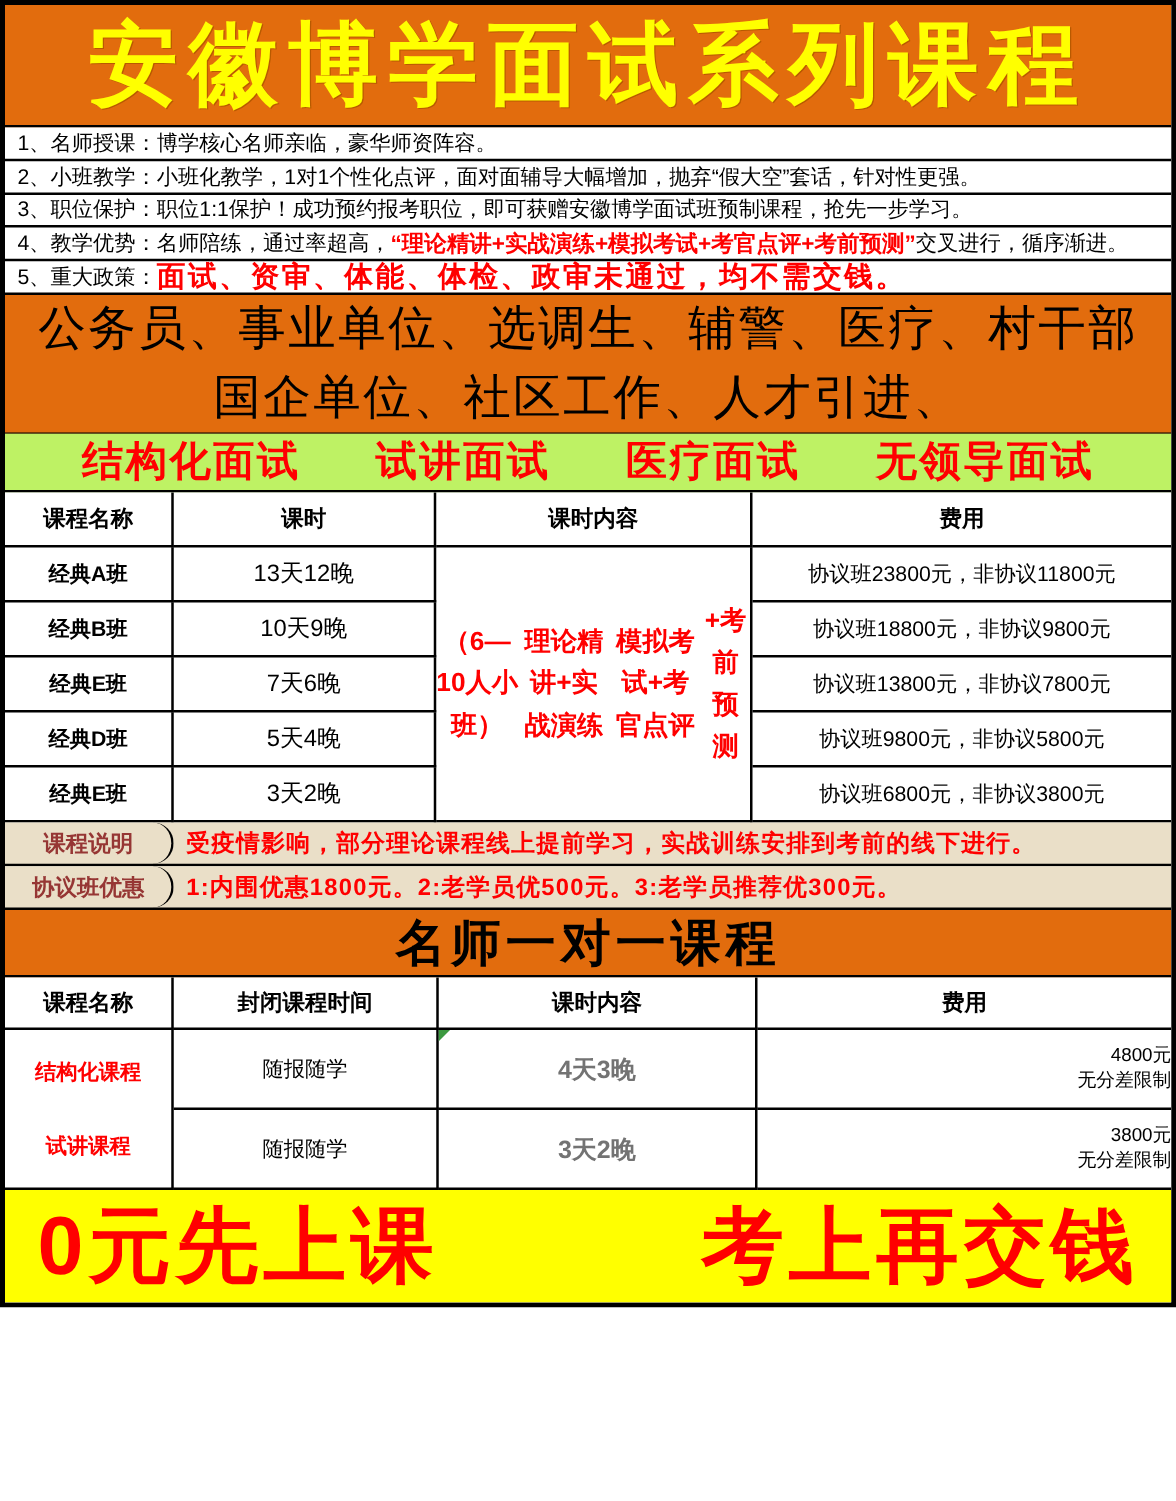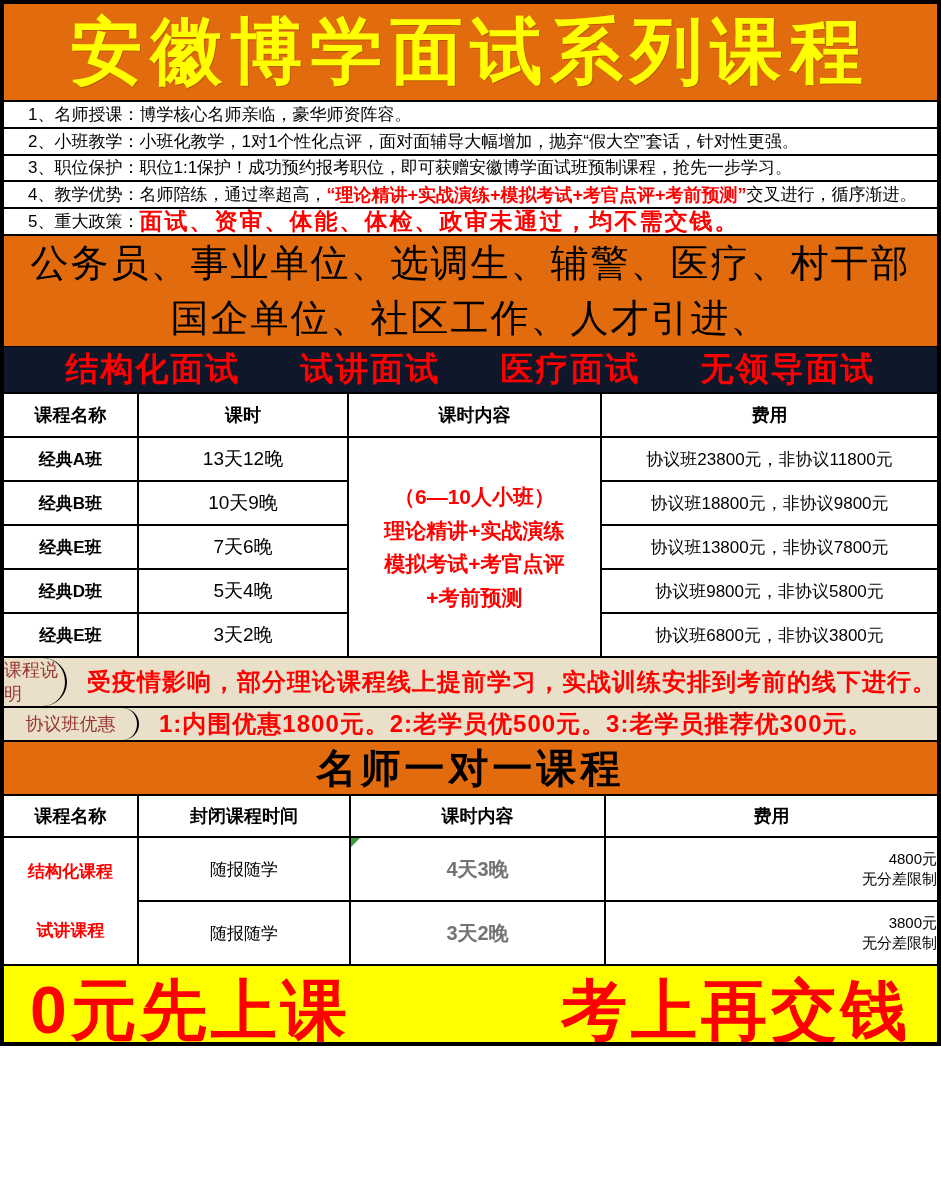--- a/index.html
+++ b/index.html
@@ -20,37 +20,37 @@
   .header-title {
     font-family: "DejaVu Serif", serif;
     font-size: 72px; font-weight: bold; color: #FFFF00; letter-spacing: 8px;
     text-shadow: 1px 1px 0 #b85a00;
   }
 
   
   .features { height: 202px; display: flex; flex-direction: column; background: #fff; }
   .feat-row {
     flex: 1; border-bottom: 2px solid #000;
-    display: flex; align-items: center; padding: 0 24px;
+    display: flex; align-items: center; padding: 0 10px;
     font-size: 17px; color: #000; white-space: nowrap; overflow: hidden;
   }
   .feat-row:last-child { border-bottom: 2px solid #000; }
   .feat-red  { color: #FF0000; font-weight: bold; font-size: 18px; }
   .feat-red-big { color: #FF0000; font-weight: bold; font-size: 23px; letter-spacing: 2px; }
 
   
   .audience {
     height: 126px; background: #E26C0D; border-bottom: 1px solid #000;
     display: flex; flex-direction: column; align-items: center; justify-content: center;
     font-size: 38px; font-weight: normal; color: #000; line-height: 1.45; letter-spacing: 2px;
   }
 
   
   .types {
-    height: 56px; background: #0f172a; border-bottom: 2px solid #000;
+    height: 56px; background: #bef264; border-bottom: 2px solid #000;
     display: flex; align-items: center; justify-content: center; gap: 60px;
     font-size: 33px; font-weight: bold; color: #FF0000; letter-spacing: 2px;
   }
 
   
   .t1 {
     display: grid;
     grid-template-columns: 135px 210px 253px 1fr;
     grid-auto-rows: 44px;
     height: 264px; background: #fff;
@@ -60,36 +60,36 @@
     border-right: 2px solid #000; border-bottom: 2px solid #000;
     font-size: 17px; color: #000; text-align: center;
   }
   .cell.lastcol { border-right: none; }
   .th { font-weight: bold; font-size: 18px; }
   .cname { font-weight: bold; }
   .chours { font-size: 19px; }
   .cfee { font-size: 17px; }
   .t1-merged {
     grid-column: 3; grid-row: 2 / 7;
-    display: flex; flex-direction: column; align-items: center; justify-content: center;
+    display: flex; flex-direction: row; align-items: center; justify-content: center;
     border-right: 2px solid #000; border-bottom: 2px solid #000;
     color: #FF0000; font-weight: bold; font-size: 21px; line-height: 1.6; text-align: center;
   }
 
   
   .notes { height: 128px; display: flex; flex-direction: column; }
   .note-row { flex: 1; display: flex; background: #EADFC8; border-bottom: 2px solid #000; }
   .note-label {
     width: 135px; border-right: 2px solid #000;
     display: flex; align-items: center; justify-content: center;
-    color: #963634; font-weight: normal; font-size: 18px; border-radius: 25px;
+    color: #963634; font-weight: bold; font-size: 18px; border-radius: 25px;
   }
   .note-content {
-    flex: 1; display: flex; align-items: center; padding-left: 20px;
-    color: #FF0000; font-weight: bold; font-size: 24px; letter-spacing: 1px; white-space: nowrap;
+    flex: 1; display: flex; align-items: center; padding-left: 10px;
+    color: #FF0000; font-weight: bold; font-size: 19px; letter-spacing: 1px; white-space: nowrap;
   }
 
   
   .band2 {
     height: 54px; background: #E26C0D; border-bottom: 2px solid #000;
     display: flex; align-items: center; justify-content: center;
     font-size: 40px; font-weight: bold; color: #000; letter-spacing: 4px;
   }
 
   

